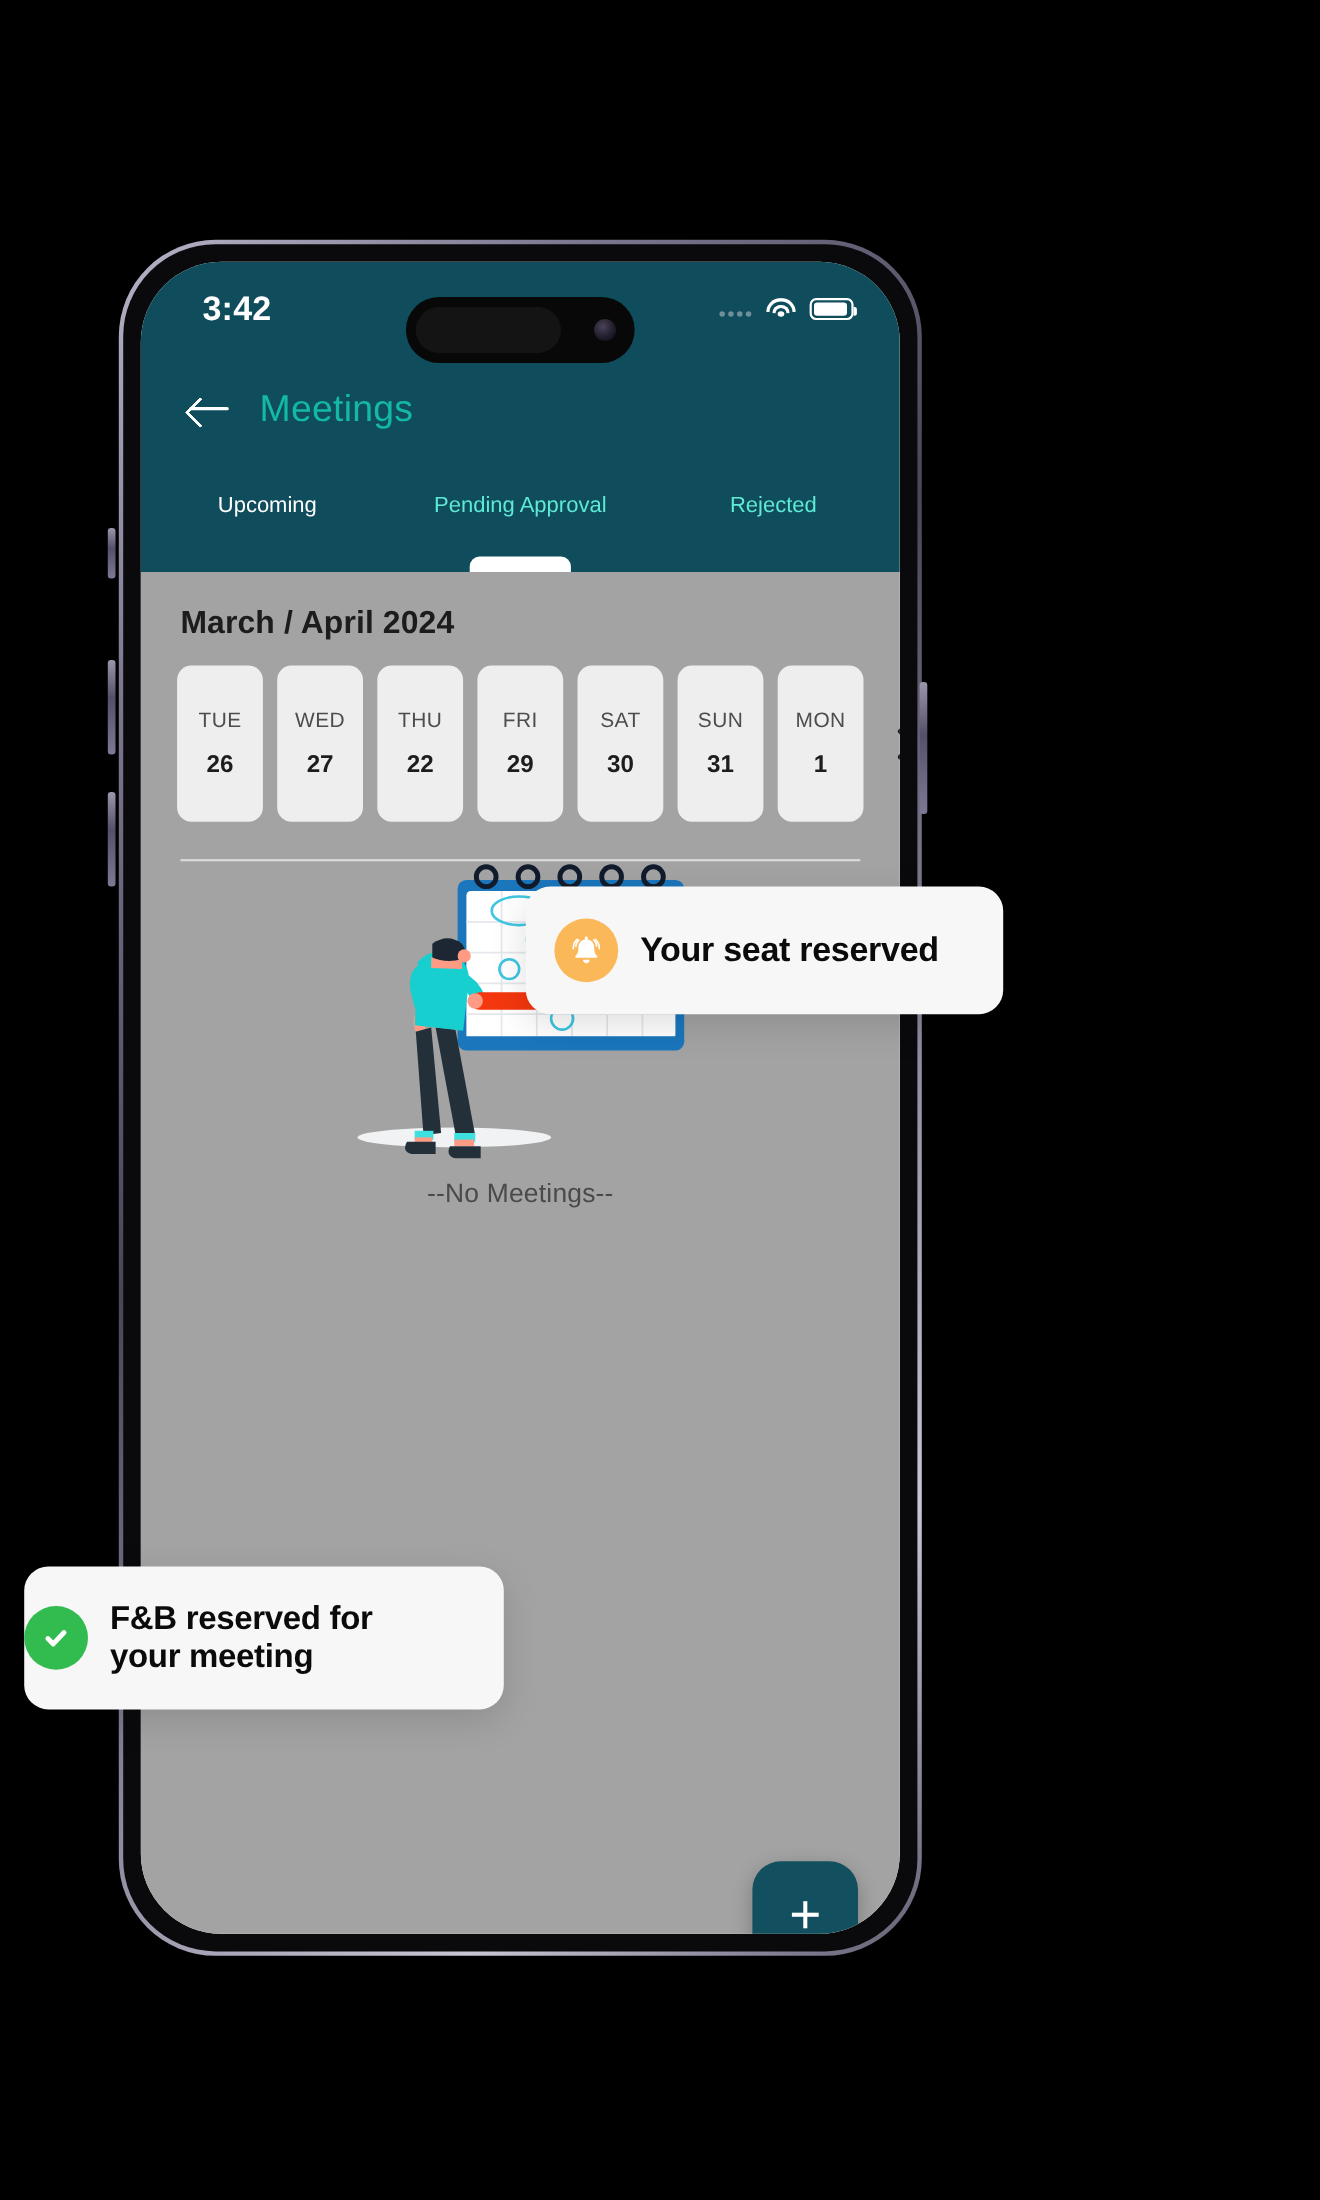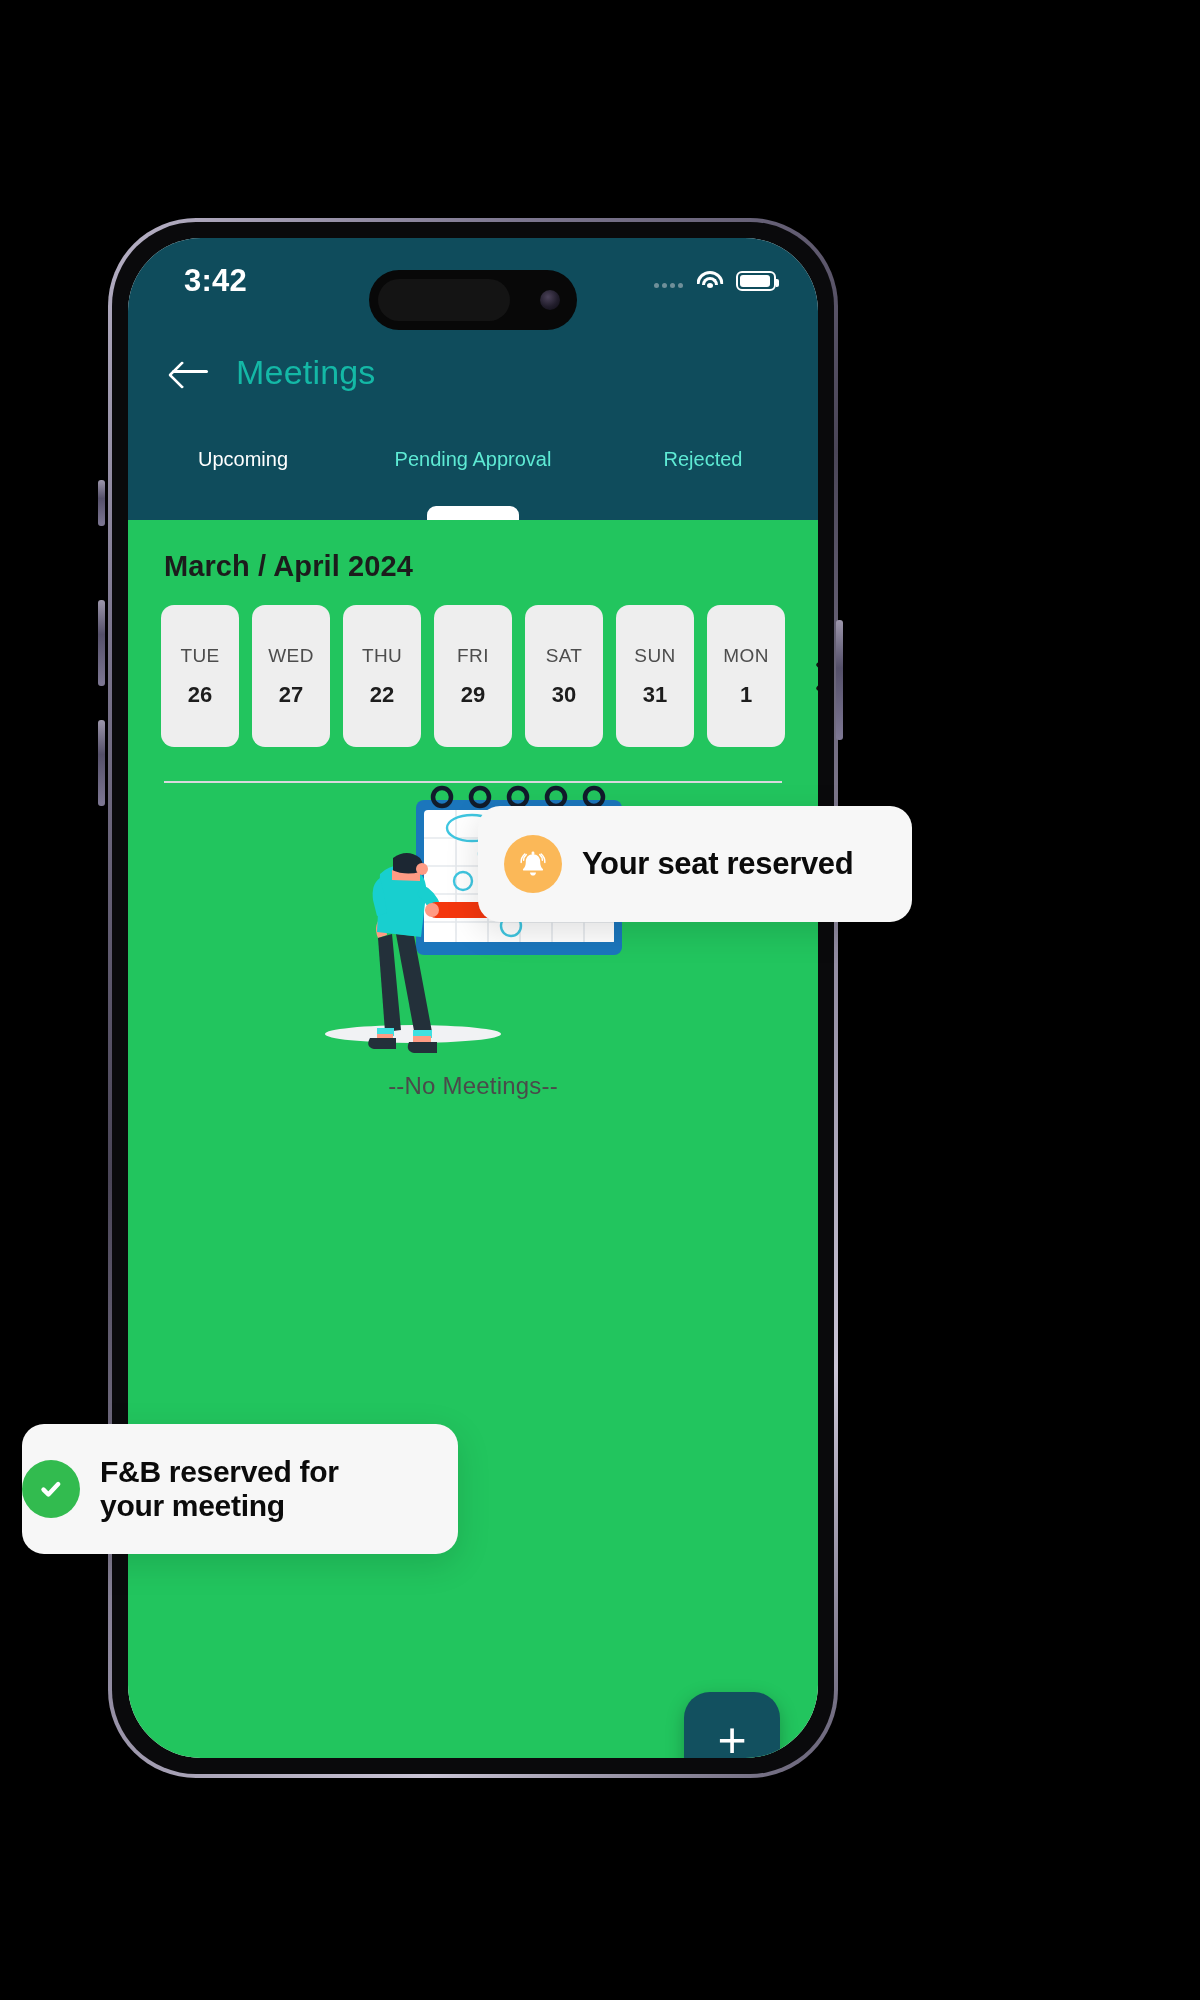--- a/index.html
+++ b/index.html
@@ -104,21 +104,21 @@
   .tabs { position:absolute; left:0; right:0; top: 196px; height: 86px; display:flex; }
   .tab { flex:1; display:flex; align-items:flex-start; justify-content:center;
          padding-top: 14px; color:#5eead4; font-size: 20px; cursor:pointer; }
   .tab.active { color:#ffffff; font-weight: 500; }
   .tab-notch {
     position:absolute; bottom: 0; left: 50%; transform: translateX(-50%);
     width: 92px; height: 14px; background:#ffffff; border-radius: 9px 9px 0 0;
   }
 
   
-  .content { position:absolute; left:0; right:0; top:282px; bottom:0; background:#22c55e; }
+  .content { position:absolute; left:0; right:0; top:282px; bottom:0; background:#a3a3a3; }
   .month { padding: 30px 0 0 36px; font-size: 29px; font-weight: bold; color:#1c1c1c; letter-spacing:.1px; }
 
   .datestrip { display:flex; align-items:center; gap: 13px; padding: 22px 0 0 33px; }
   .datecard {
     width: 78px; height: 142px; background:#eeeeee; border-radius: 13px;
     display:flex; flex-direction:column; align-items:center; justify-content:center;
     gap: 15px; flex: 0 0 auto; cursor:pointer;
   }
   .dc-day { font-size: 19px; color:#4d4d4d; letter-spacing:.4px; }
   .dc-num { font-size: 22px; font-weight: bold; color:#1d1d1d; }

